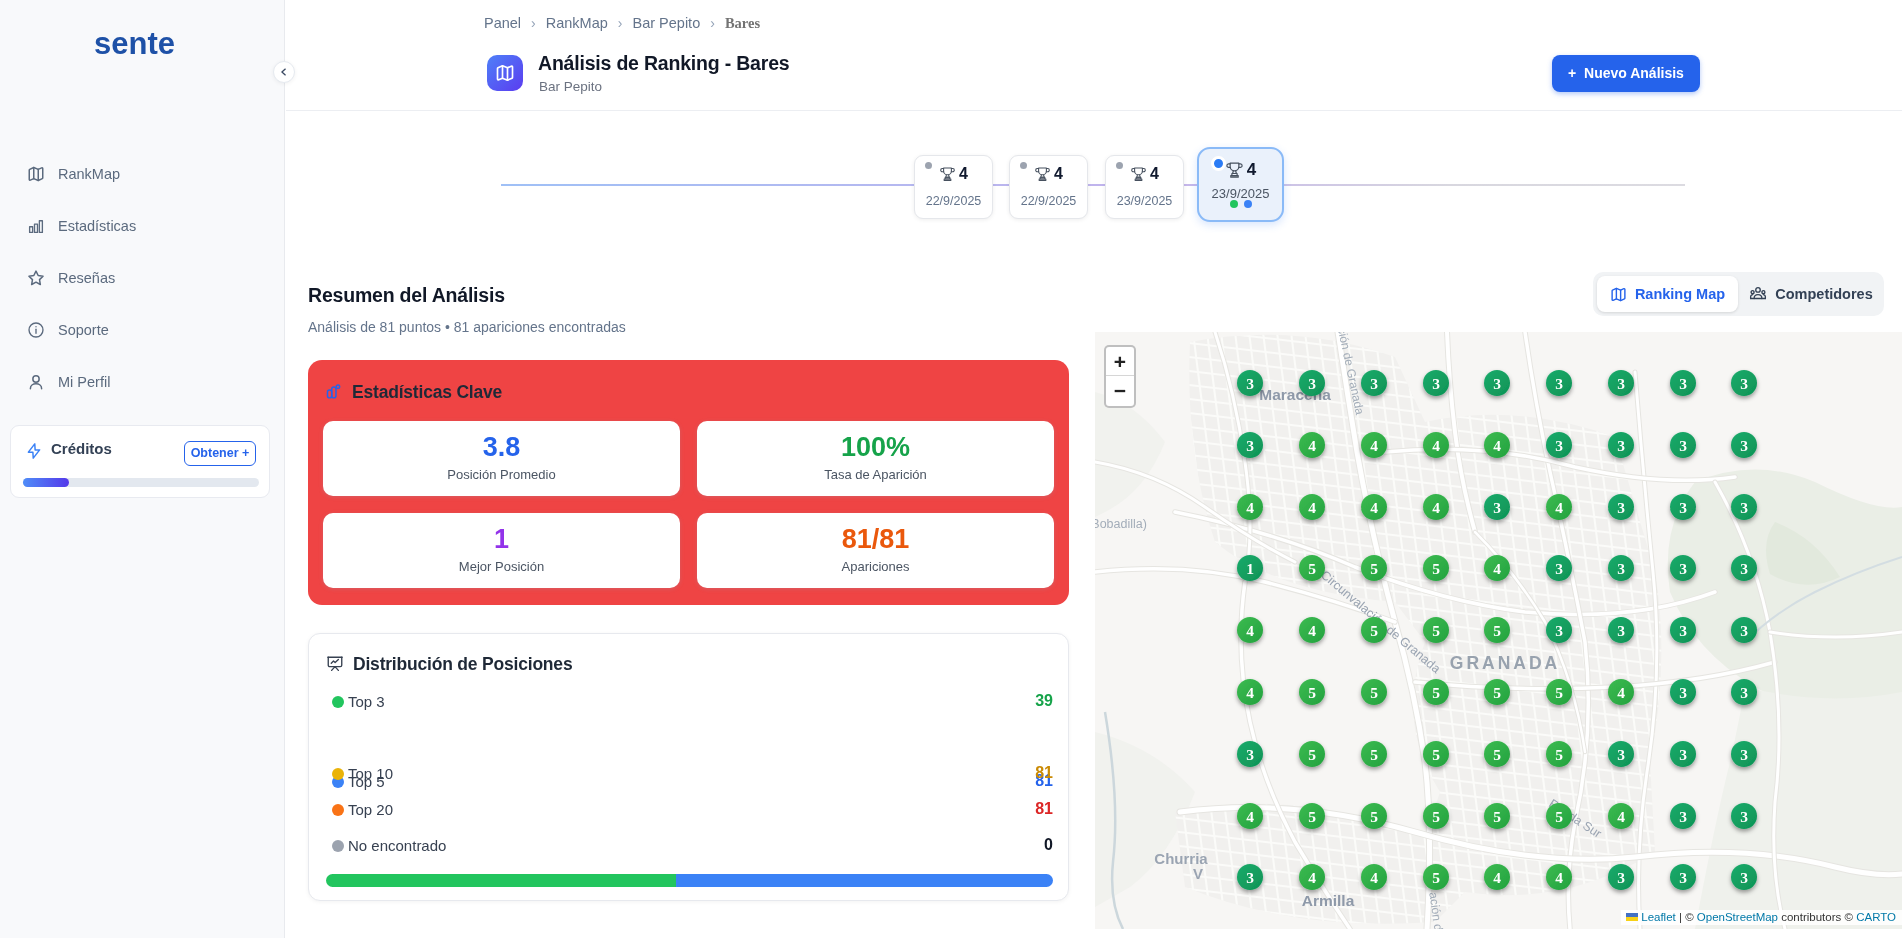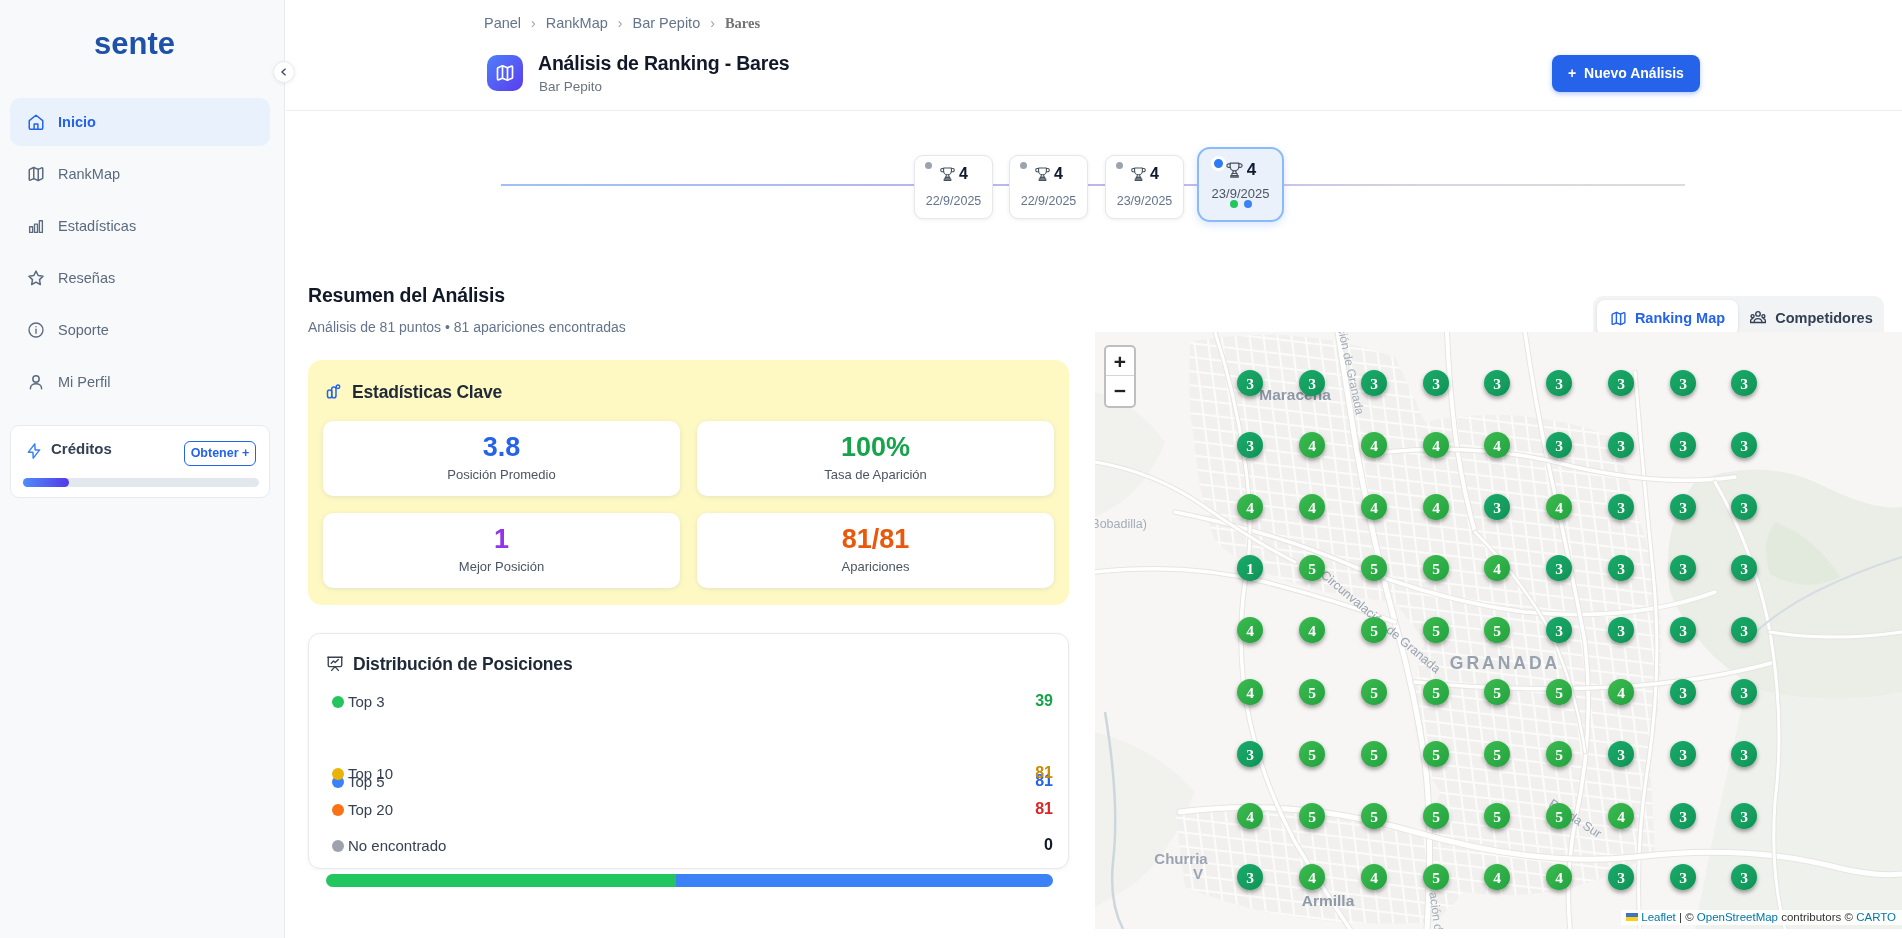--- a/index.html
+++ b/index.html
@@ -47,59 +47,55 @@
   #tc4 .dot { background:#2b7cf5; width:15px; height:15px; left:12px; top:7px; border:3px solid #fff; }
   #tc4 .row { top:11px; font-size:17px; }
   #tc4 .date { top:37px; font-size:13px; color:#4b5563; }
   #tc4 .dots2 { position:absolute; bottom:8px; left:0; width:100%; text-align:center; }
   #tc4 .dots2 i { display:inline-block; width:8px; height:8px; border-radius:50%; margin:0 3px; }
 
   
   #resh { position:absolute; left:308px; top:284px; font-size:19.5px; font-weight:bold; color:#111827; letter-spacing:-0.2px; }
   #ressub { position:absolute; left:308px; top:319px; font-size:14px; color:#64748b; }
 
-  #ec { position:absolute; left:308px; top:360px; width:761px; height:245px; background:#fef9c3; border-radius:14px; }
+  #ec { position:absolute; left:308px; top:360px; width:761px; height:245px; background:#ef4444; border-radius:14px; }
   #ec .hd { position:absolute; left:44px; top:22px; font-size:17.5px; font-weight:bold; color:#1f2937; letter-spacing:-0.2px; }
   #ec .hicon { position:absolute; left:17px; top:23px; }
   .stat { position:absolute; width:357px; height:75px; background:#fff; border-radius:10px; box-shadow:0 1px 4px rgba(148,163,184,.25); text-align:center; }
   .stat .num { margin-top:11px; font-size:27px; font-weight:bold; }
   .stat .lbl { margin-top:4px; font-size:13px; color:#4b5563; }
 
-  #dist { position:absolute; left:308px; top:633px; width:761px; height:236px; background:#fff; border:1px solid #e7e9ee; border-radius:12px; box-shadow:0 1px 4px rgba(0,0,0,.05);padding-left:47px; }
+  #dist { position:absolute; left:308px; top:633px; width:761px; height:268px; background:#fff; border:1px solid #e7e9ee; border-radius:12px; box-shadow:0 1px 4px rgba(0,0,0,.05);padding-left:47px; }
   #dist .hd { position:absolute; left:44px; top:20px; font-size:17.5px; font-weight:bold; color:#1f2937; letter-spacing:-0.2px; }
   #dist .hicon { position:absolute; left:17px; top:21px; }
   .drow { position:absolute; left:17px; width:727px; height:22px; }
   .drow .dd { position:absolute; left:6px; top:5px; width:12px; height:12px; border-radius:50%; }
   .drow .dl { position:absolute; left:22px; top:2px; font-size:15px; color:#374151; }
   .drow .dv { position:absolute; right:0; top:1px; font-size:16px; font-weight:bold; }
   #dbar { position:absolute; left:17px; top:240px; width:727px; height:13px; border-radius:7px; overflow:hidden; display:flex; }
 
   
-  #toggle { position:absolute; left:1593px; top:272px; width:291px; height:44px; background:#f1f3f5; border-radius:10px;margin-top:24px; }
+  #toggle { position:absolute; left:1593px; top:272px; width:291px; height:44px; background:#f1f3f5; border-radius:10px; }
   #tg1 { position:absolute; left:4px; top:4px; width:141px; height:36px; background:#fff; border-radius:8px; box-shadow:0 1px 3px rgba(0,0,0,.12); display:flex; align-items:center; justify-content:center; gap:8px; color:#2563eb; font-size:14.5px; font-weight:bold; }
   #tg2 { position:absolute; left:145px; top:0; width:146px; height:44px; display:flex; align-items:center; justify-content:center; gap:8px; color:#334155; font-size:14.5px; font-weight:bold; }
 
   #map { position:absolute; left:1095px; top:332px; width:807px; height:597px; overflow:hidden; background:#f7f6f4; }
   #zoomctl { position:absolute; left:9px; top:13px; width:32px; height:63px; background:#fff; border:2px solid rgba(0,0,0,.25); border-radius:5px; z-index:20; }
   #zoomctl .zb { width:28px; height:29px; text-align:center; font-size:21px; font-weight:bold; color:#222; line-height:29px; font-family:"Liberation Sans",sans-serif; }
   #zoomctl .zb:first-child { border-bottom:1px solid #d6d6d6; }
   #attr { position:absolute; right:0; bottom:4px; height:15px; background:rgba(255,255,255,.85); z-index:20; font-size:11.5px; color:#333; padding:0 6px 1px 5px; line-height:15px; white-space:nowrap; }
   #attr a { color:#0078a8; text-decoration:none; }
   #attr .flag { display:inline-block; width:12px; height:8px; background:linear-gradient(#4371c4 50%,#f7d117 50%); margin-right:3px; }
 </style>
 </head>
 <body>
 <div id="page">
 
   <div id="sidebar">
     <div id="logo">sente</div>
-    <div class="nav active" style="top:98px;"><svg width="18" height="18" viewBox="0 0 24 24" fill="none" stroke="#2563eb" stroke-width="2" stroke-linecap="round" stroke-linejoin="round">
-          <path d="M3 10.2 12 3l9 7.2v9.8a1.8 1.8 0 0 1-1.8 1.8H4.8A1.8 1.8 0 0 1 3 20z"></path>
-          <path d="M9.5 21.8v-7h5v7"></path>
-        </svg> Inicio</div>
     <div class="nav" style="top:150px;"><svg width="18" height="18" viewBox="0 0 24 24" fill="none" stroke="#5b6a7e" stroke-width="2" stroke-linecap="round" stroke-linejoin="round">
           <path d="M9 3.4 3.6 5.8a1 1 0 0 0-.6.9v12.6a1 1 0 0 0 1.4.9L9 18.2l6 2.4 5.4-2.4a1 1 0 0 0 .6-.9V4.7a1 1 0 0 0-1.4-.9L15 5.8 9 3.4z"></path>
           <path d="M9 3.4v14.8"></path>
           <path d="M15 5.8v14.8"></path>
         </svg> RankMap</div>
     <div class="nav" style="top:202px;"><svg width="18" height="18" viewBox="0 0 24 24" fill="none" stroke="#5b6a7e" stroke-width="1.8" stroke-linecap="round" stroke-linejoin="round">
           <path d="M3.5 20.5v-7.5h4v7.5z"></path>
           <path d="M10 20.5V9.5h4v11z"></path>
           <path d="M16.5 20.5V5h4v15.5z"></path>
         </svg> Estadísticas</div>

